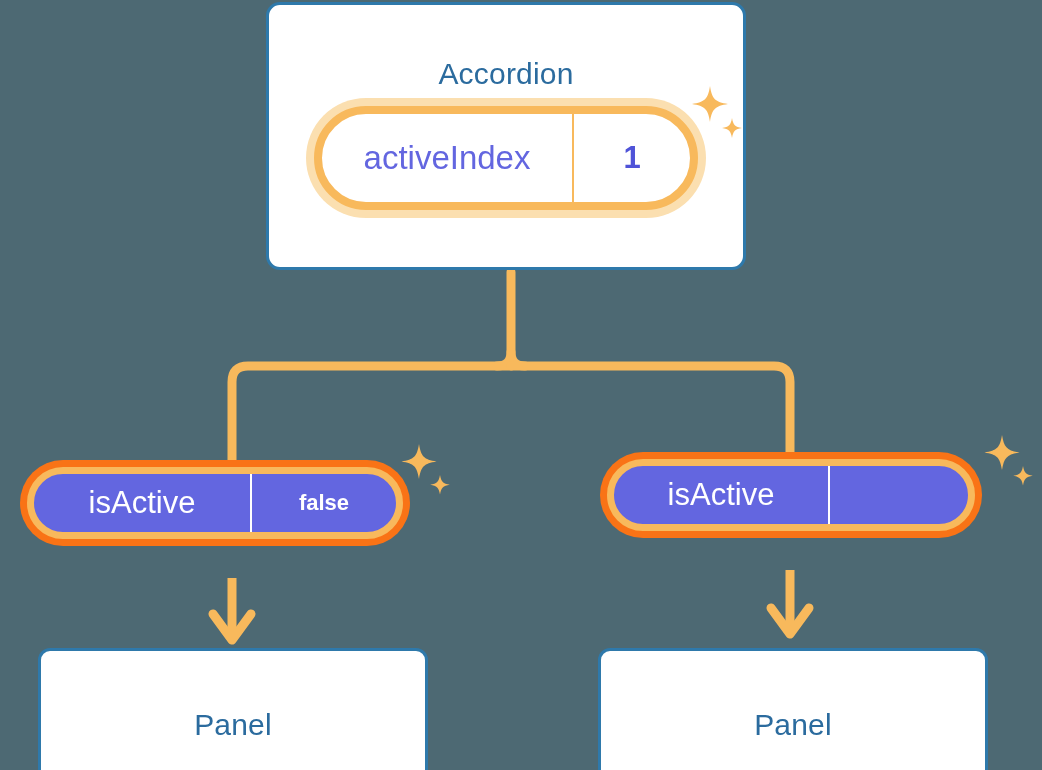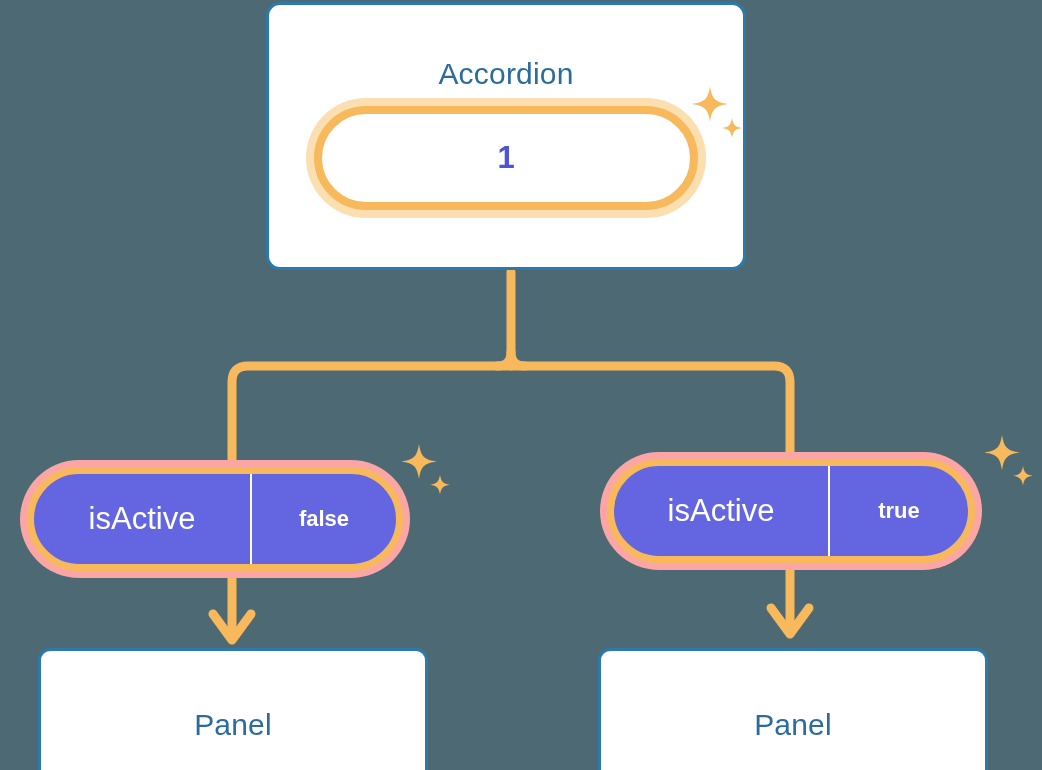--- a/index.html
+++ b/index.html
@@ -118,22 +118,22 @@
   #pill-active-index .pill-val {
     flex: 1 1 auto;
     color: #4f53d8;
     font-size: 31px;
     font-weight: bold;
   }
 
   
   .pill-dark {
     padding: 7px;
-    background: #fca5a5;
-    height: 118px;
+    background: #f97316;
+    height: 86px;
   }
   .pill-dark .pill-inner {
     width: 100%;
     height: 100%;
     background: #6366e0;
     border: 7px solid #f8b95c;
   }
   .pill-dark .pill-key {
     color: #ffffff;
     font-size: 31px;
@@ -184,20 +184,21 @@
     <line x1="790" y1="570" x2="790" y2="630" stroke="#f8b95c" stroke-width="9" stroke-linecap="butt"></line>
     <path d="M 771 608 L 790 634 L 809 608" fill="none" stroke="#f8b95c" stroke-width="9" stroke-linecap="round" stroke-linejoin="round"></path>
   </svg>
 
   <div class="card" id="accordion-card">
     <div class="card-title">Accordion</div>
   </div>
 
   <div class="pill" id="pill-active-index">
     <div class="pill-inner">
+      <div class="pill-key">activeIndex</div>
       <div class="pill-val">1</div>
     </div>
   </div>
 
   <svg class="sparkle-group" id="sparkles-active-index" width="60" height="70" viewBox="0 0 60 70">
     <path d="M22 4 C24 17 27 20 40 22 C27 24 24 27 22 40 C20 27 17 24 4 22 C17 20 20 17 22 4 Z" fill="#f8b95c"></path>
     <path d="M44 36 C45.2 43 47 44.8 54 46 C47 47.2 45.2 49 44 56 C42.8 49 41 47.2 34 46 C41 44.8 42.8 43 44 36 Z" fill="#f8b95c"></path>
   </svg>
 
   <div class="pill pill-dark" id="pill-is-active-left">
@@ -208,21 +209,20 @@
   </div>
 
   <svg class="sparkle-group" id="sparkles-false" width="58" height="68" viewBox="0 0 58 68">
     <path d="M21 4 C23 16.5 26 19.5 38.5 21.5 C26 23.5 23 26.5 21 39 C19 26.5 16 23.5 3.5 21.5 C16 19.5 19 16.5 21 4 Z" fill="#f8b95c"></path>
     <path d="M42 35 C43.2 41.8 45 43.6 51.8 44.8 C45 46 43.2 47.8 42 54.6 C40.8 47.8 39 46 32.2 44.8 C39 43.6 40.8 41.8 42 35 Z" fill="#f8b95c"></path>
   </svg>
 
   <div class="pill pill-dark" id="pill-is-active-right">
     <div class="pill-inner">
       <div class="pill-key">isActive</div>
-      <div class="pill-val">true</div>
     </div>
   </div>
 
   <svg class="sparkle-group" id="sparkles-true" width="56" height="66" viewBox="0 0 56 66">
     <path d="M20 3 C22 15.5 25 18.5 37.5 20.5 C25 22.5 22 25.5 20 38 C18 25.5 15 22.5 2.5 20.5 C15 18.5 18 15.5 20 3 Z" fill="#f8b95c"></path>
     <path d="M41 34 C42.2 40.8 44 42.6 50.8 43.8 C44 45 42.2 46.8 41 53.6 C39.8 46.8 38 45 31.2 43.8 C38 42.6 39.8 40.8 41 34 Z" fill="#f8b95c"></path>
   </svg>
 
   <div class="card panel-card" id="panel-card-left">
     <div class="card-title">Panel</div>

